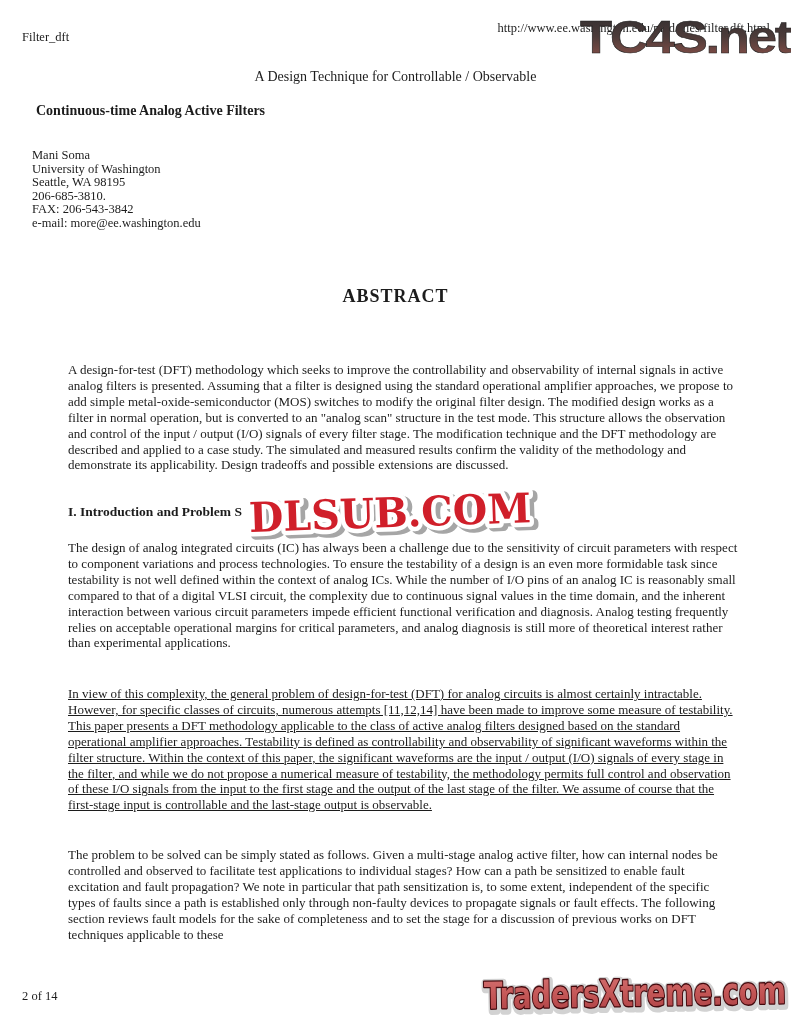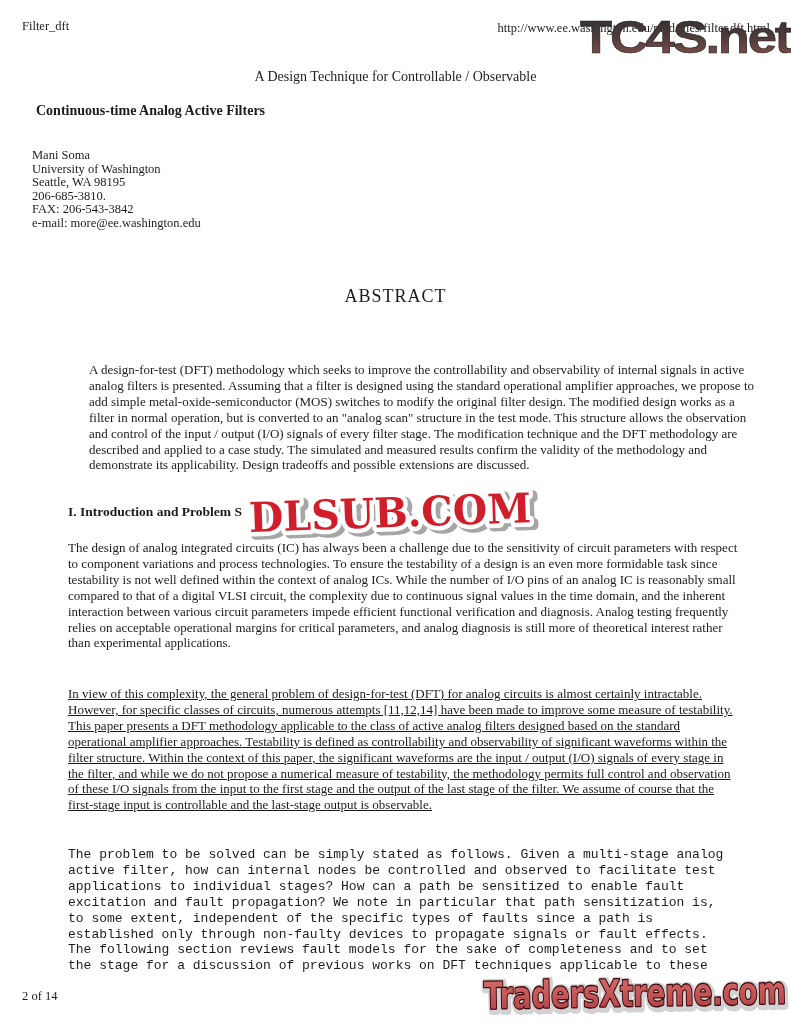--- a/index.html
+++ b/index.html
@@ -6,21 +6,21 @@
   .page {
     position: relative;
     width: 791px;
     height: 1024px;
     background: #ffffff;
     overflow: hidden;
     font-family: "Liberation Serif", serif;
     color: #1c1c1c;
   }
   .hdr-left {
-    position: absolute; left: 22px; top: 19px;
+    position: absolute; left: 22px; top: 30px;
     font-size: 12.5px; z-index: 1;
   }
   .hdr-right {
     position: absolute; right: 21px; top: 21px;
     font-size: 12.5px; z-index: 1; white-space: nowrap;
   }
   .wm-top { position: absolute; top: 4px; right: -4px; z-index: 2; }
   .title-line1 {
     position: absolute; top: 69px; left: 0; width: 100%;
     text-align: center; font-weight: normal; font-size: 14px;
@@ -28,31 +28,31 @@
   .title-line2 {
     position: absolute; top: 103px; left: 0; width: 100%;
     text-align: left; font-weight: bold; font-size: 14px; padding-left: 36px;
   }
   .authors {
     position: absolute; top: 149px; left: 0; width: 100%;
     text-align: left; font-size: 12.5px; line-height: 13.6px; padding-left: 32px;
   }
   .abstract-heading {
     position: absolute; top: 286px; left: 0; width: 100%;
-    text-align: center; font-weight: normal; font-size: 18px; letter-spacing: 1px;
+    text-align: center; font-weight: bold; font-size: 18px; letter-spacing: 1px;
   }
   .bodytext {
     position: absolute; left: 68px; width: 670px;
     font-size: 13px; line-height: 15.9px; text-align: left;
     margin: 0;
   }
-  .abstract-body { top: 362px; margin-left: 21px; }
+  .abstract-body { top: 362px; }
   .para1 { top: 540px; }
   .para2 { top: 686px; text-decoration: underline; }
-  .para3 { top: 847px; font-family: Liberation Mono, monospace; }
+  .para3 { top: 847px; }
   .section-heading {
     position: absolute; left: 68px; top: 504px;
     font-weight: bold; font-size: 13.5px; z-index: 1;
   }
   .wm-mid { position: absolute; left: 238px; top: 482px; z-index: 3; }
   .ftr-left {
     position: absolute; left: 22px; top: 989px;
     font-size: 12.5px; z-index: 1;
   }
   .wm-bottom { position: absolute; right: -3px; top: 964px; z-index: 3; }

